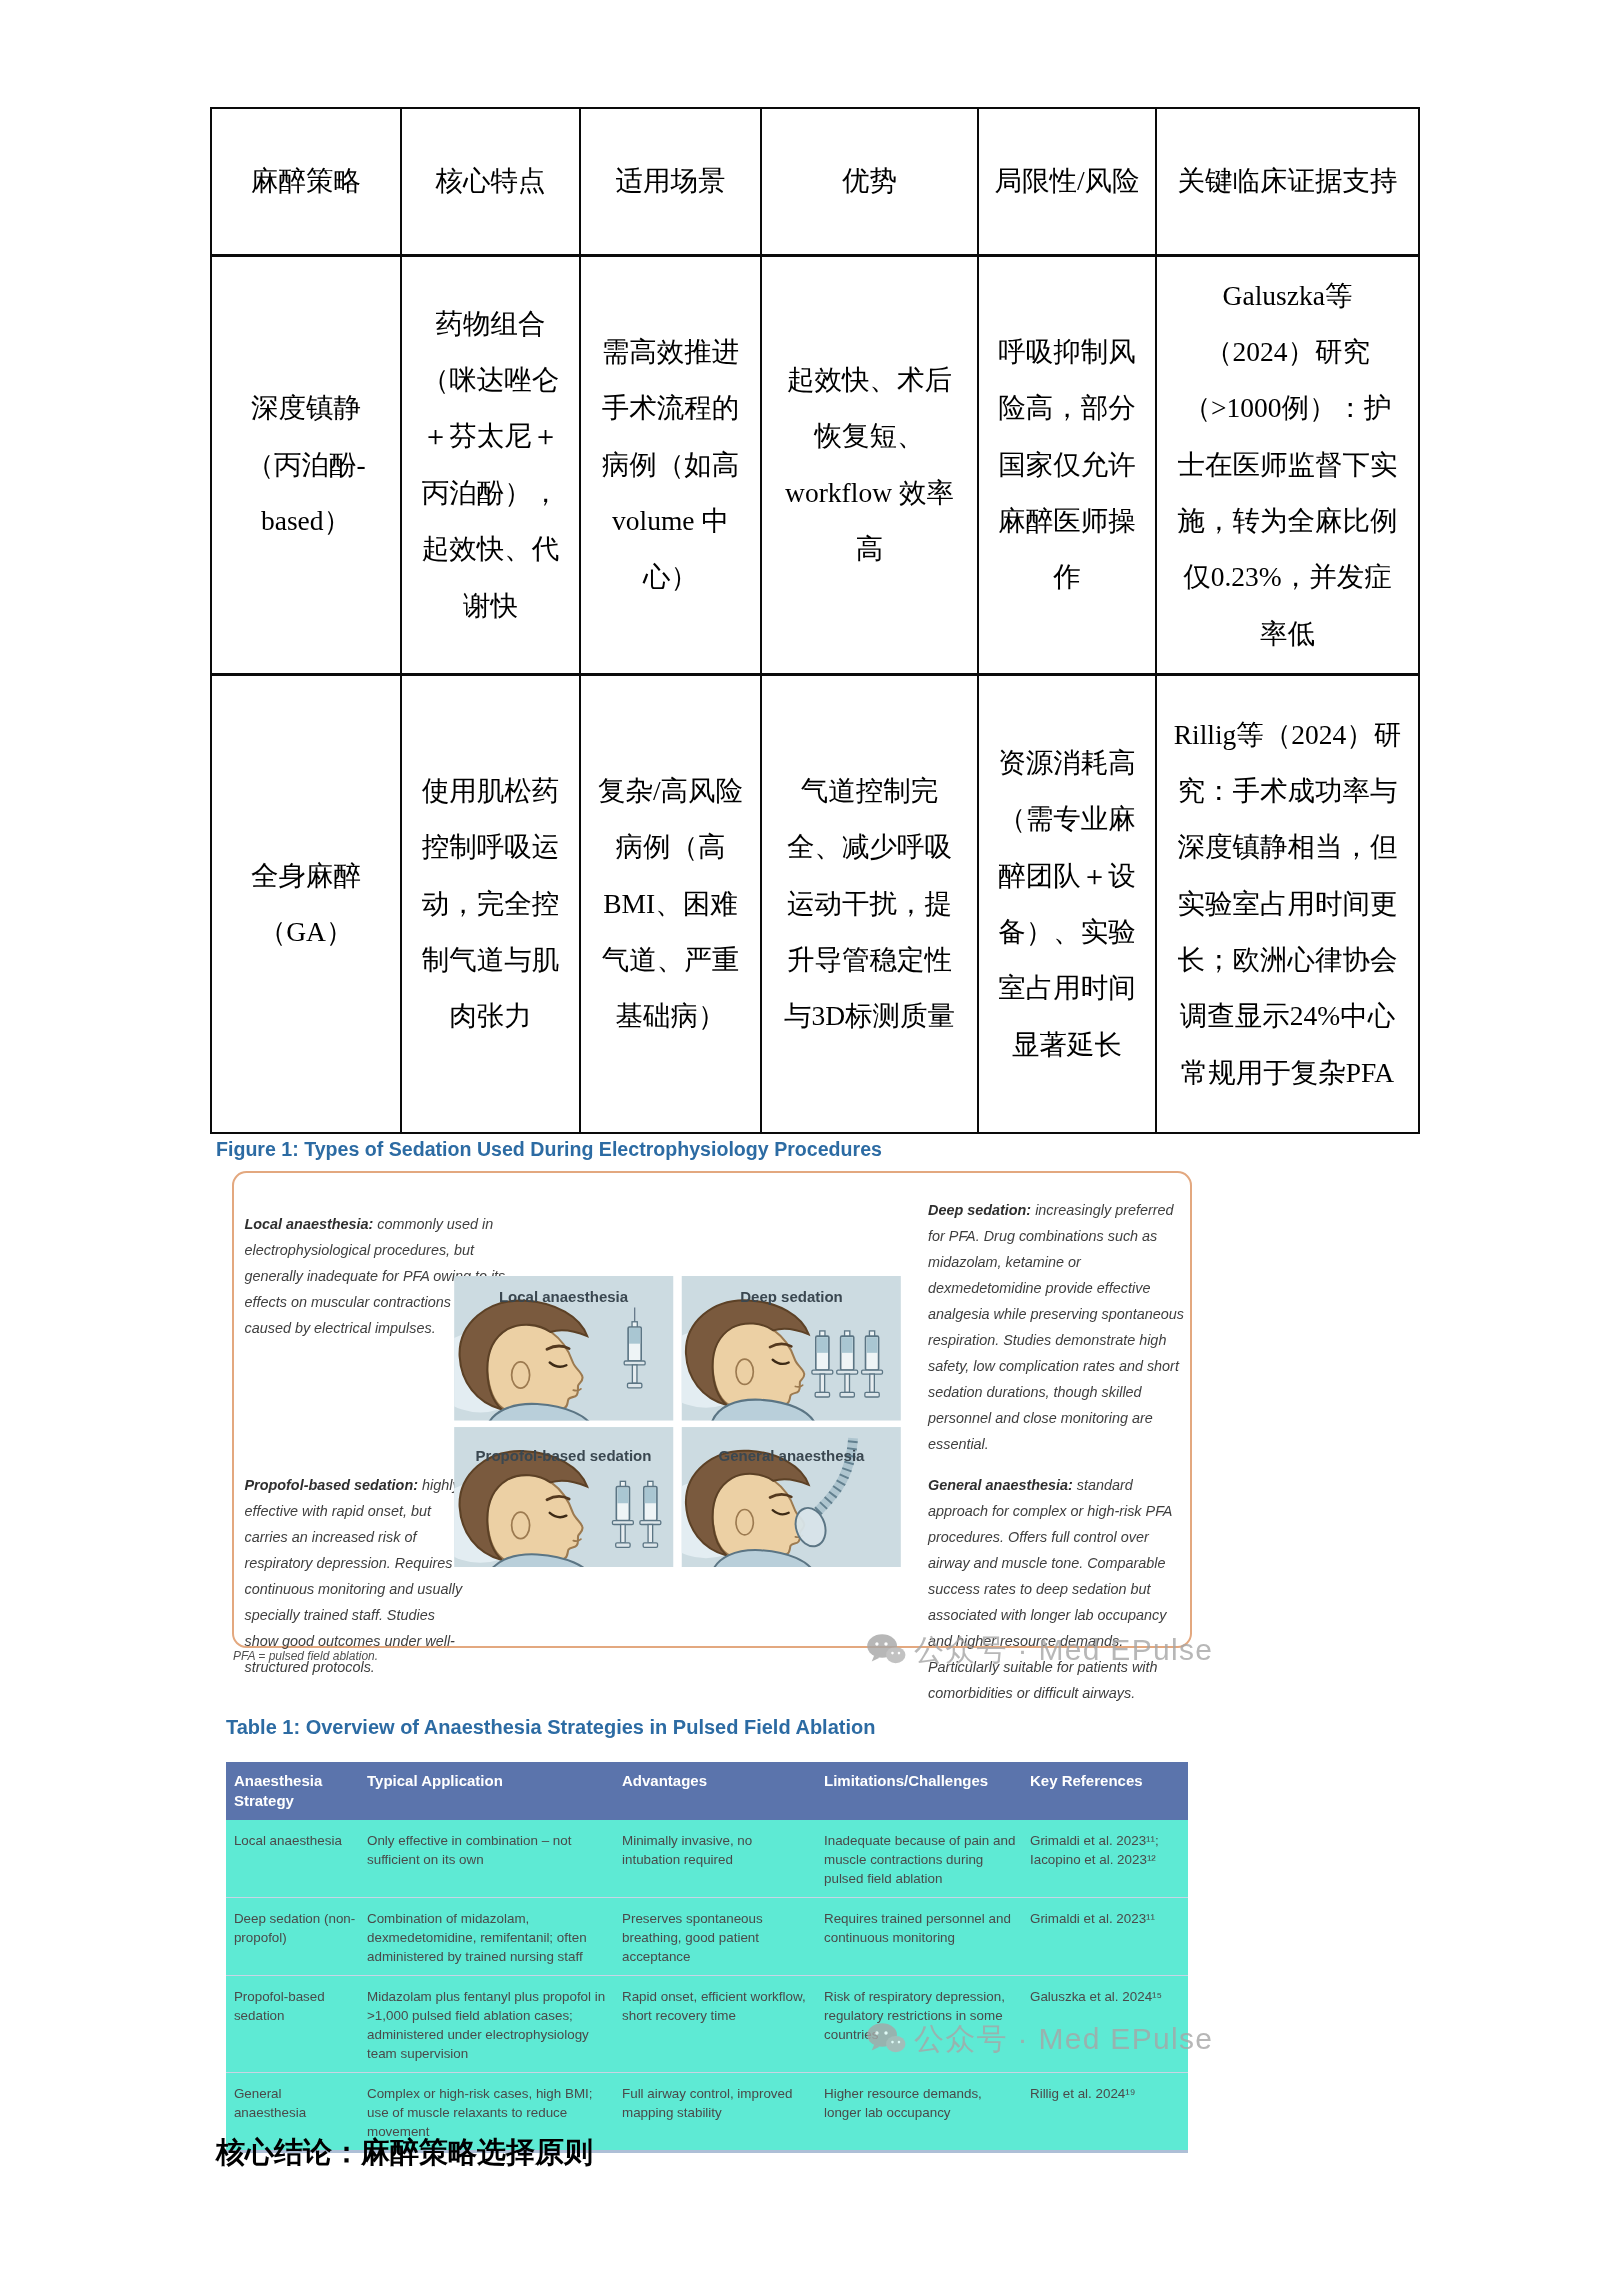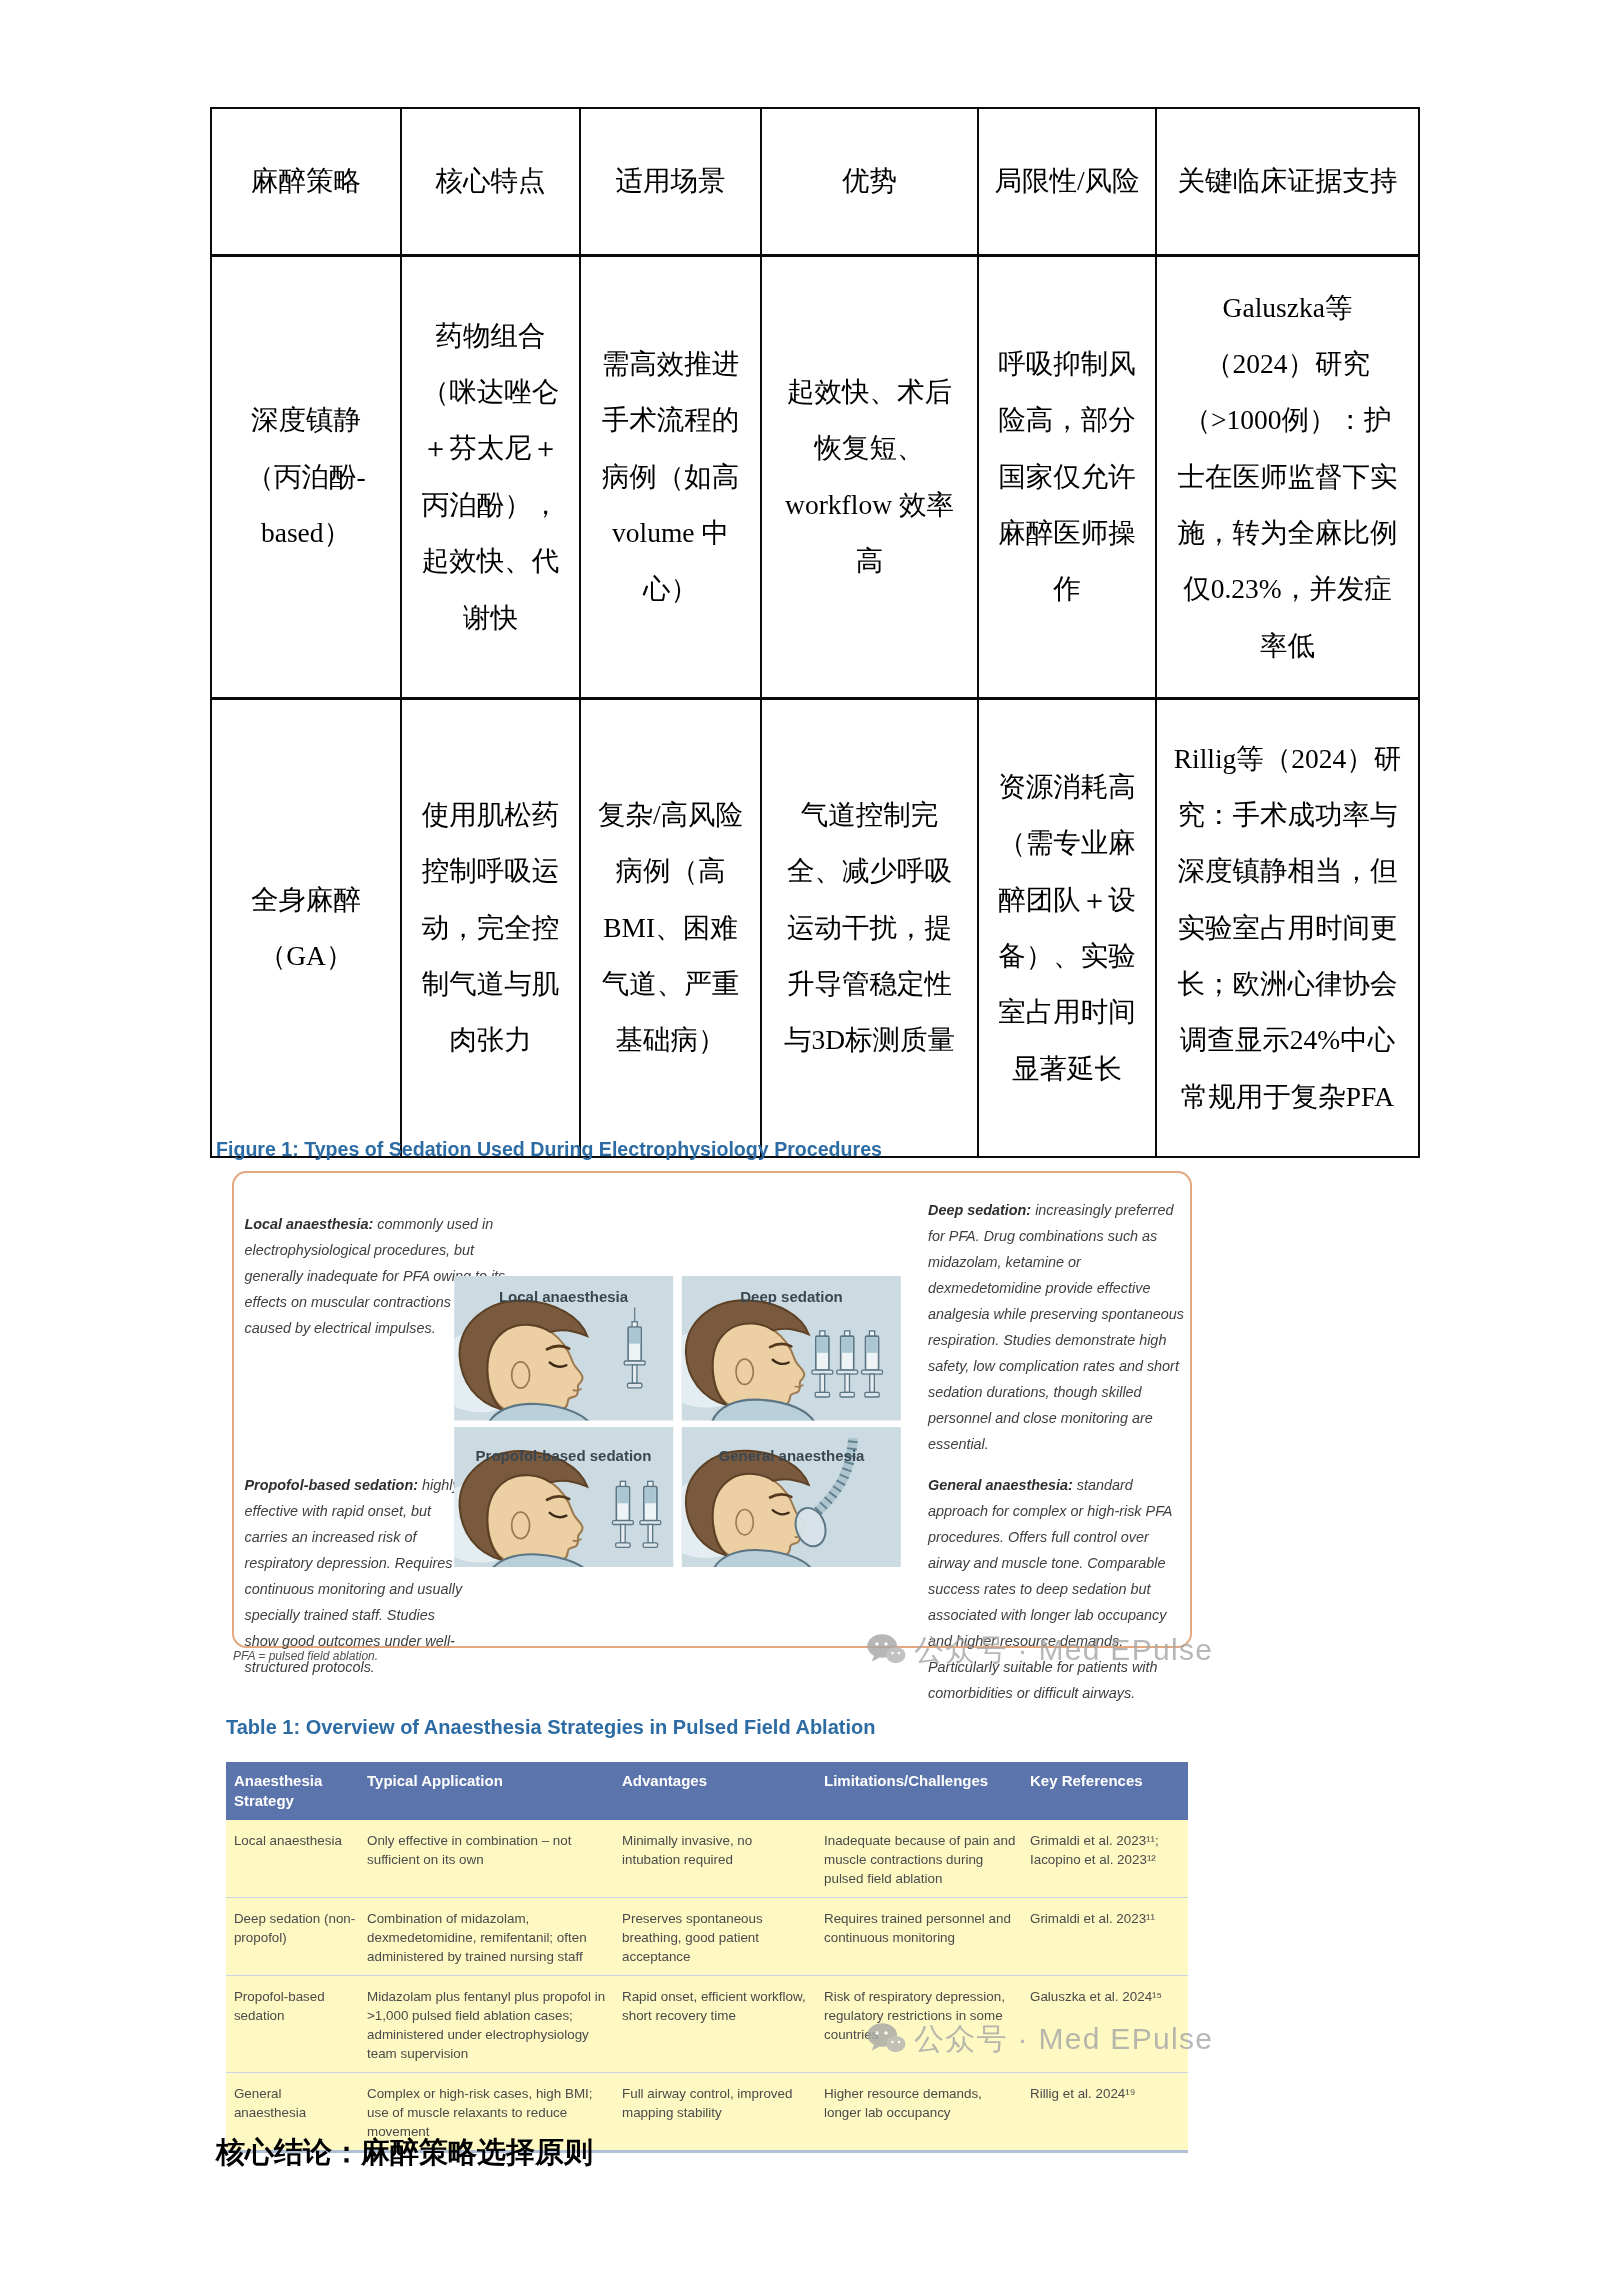--- a/index.html
+++ b/index.html
@@ -4,21 +4,21 @@
 <style>
   html,body{margin:0;padding:0;background:#ffffff;}
   .page{position:relative;width:1623px;height:2295px;background:#fff;overflow:hidden;
         font-family:"Liberation Sans","DejaVu Sans",sans-serif;}
 
   
   table.cn{position:absolute;left:210px;top:107px;border-collapse:collapse;table-layout:fixed;
            background:#fff;border:2.6px solid #0a0a0a;
            font-family:"Liberation Serif","DejaVu Serif",serif;color:#000;}
   table.cn td{border:2px solid #0a0a0a;vertical-align:middle;text-align:center;
-              font-size:27.5px;line-height:2.05;padding:23px 13px;word-break:break-word;}
+              font-size:27.5px;line-height:2.05;padding:11px 13px;word-break:break-word;}
   table.cn tr.body td{border-top:3.9px solid #0a0a0a;}
 
   
   .fig-title{position:absolute;left:216px;top:1138px;font-size:19.6px;font-weight:bold;color:#2c6ba3;}
   .fig-box{position:absolute;left:232px;top:1171px;width:956px;height:473px;
            border:2px solid #e3a87f;border-radius:14.4px;background:#fff;}
   .fig-note{position:absolute;font-size:14.4px;line-height:26px;color:#3e3e3e;font-style:italic;}
   .fig-note b{color:#2f2f2f;}
   .note-local{left:10.5px;top:23.6px;width:285px;}
   .note-deep{left:694px;top:9.2px;width:264px;}
@@ -31,21 +31,21 @@
   .fig-footnote{position:absolute;left:233px;top:1649px;font-size:12px;font-style:italic;color:#4f4f4f;}
 
   
   .wm{position:absolute;display:flex;align-items:center;gap:7px;opacity:.8;pointer-events:none;z-index:9;}
   .wm-text{font-size:30px;color:#a6a6a6;letter-spacing:1.3px;white-space:nowrap;}
   .wm1{left:865px;top:1630px;} .wm2{left:865px;top:2019px;}
 
   
   .t1-title{position:absolute;left:226px;top:1716px;font-size:20px;font-weight:bold;color:#2c6ba3;}
   table.t1{position:absolute;left:226px;top:1762px;border-collapse:collapse;table-layout:fixed;
-           width:962px;background:#fef9c3;color:#4a4a4a;}
+           width:962px;background:#5eead4;color:#4a4a4a;}
   table.t1 th{background:#5b74ac;color:#ffffff;text-align:left;font-size:15px;line-height:19.6px;
               font-weight:600;padding:9.2px 9.2px 9.2px 0;vertical-align:top;}
   table.t1 th:first-child{padding-left:7.9px;}
   table.t1 td{font-size:13.4px;line-height:19px;text-align:left;vertical-align:top;
               padding:11px 10.5px 9.2px 0;border-bottom:1.3px solid #c9d4e4;}
   table.t1 td:first-child{padding-left:7.9px;}
   table.t1 tr:last-child td{border-bottom:3.3px solid #aebfd6;}
 
   
   .footer{position:absolute;left:216px;top:2133px;font-size:29px;font-weight:bold;color:#000;

